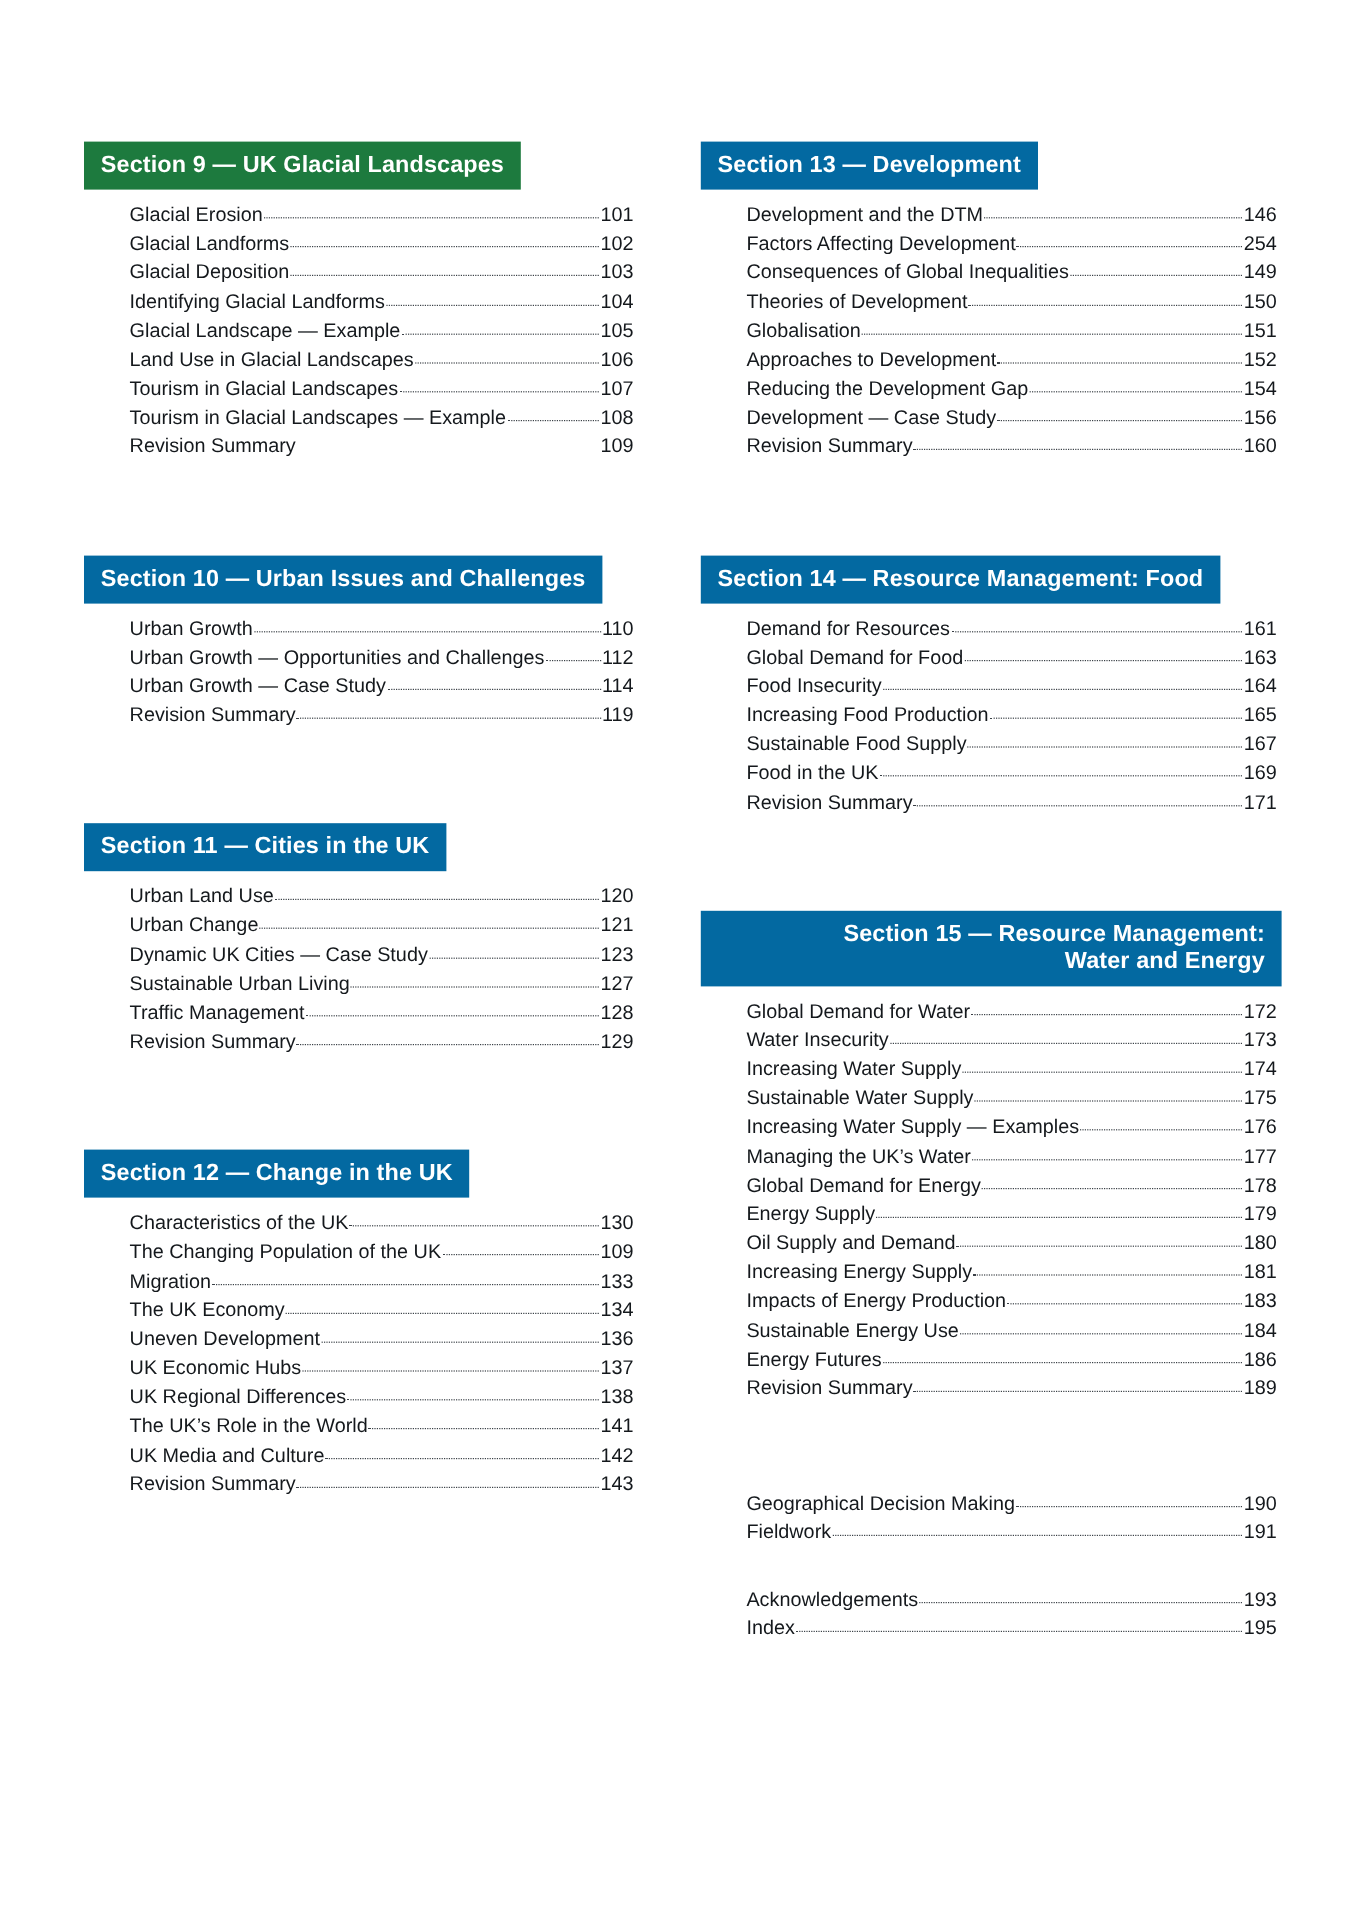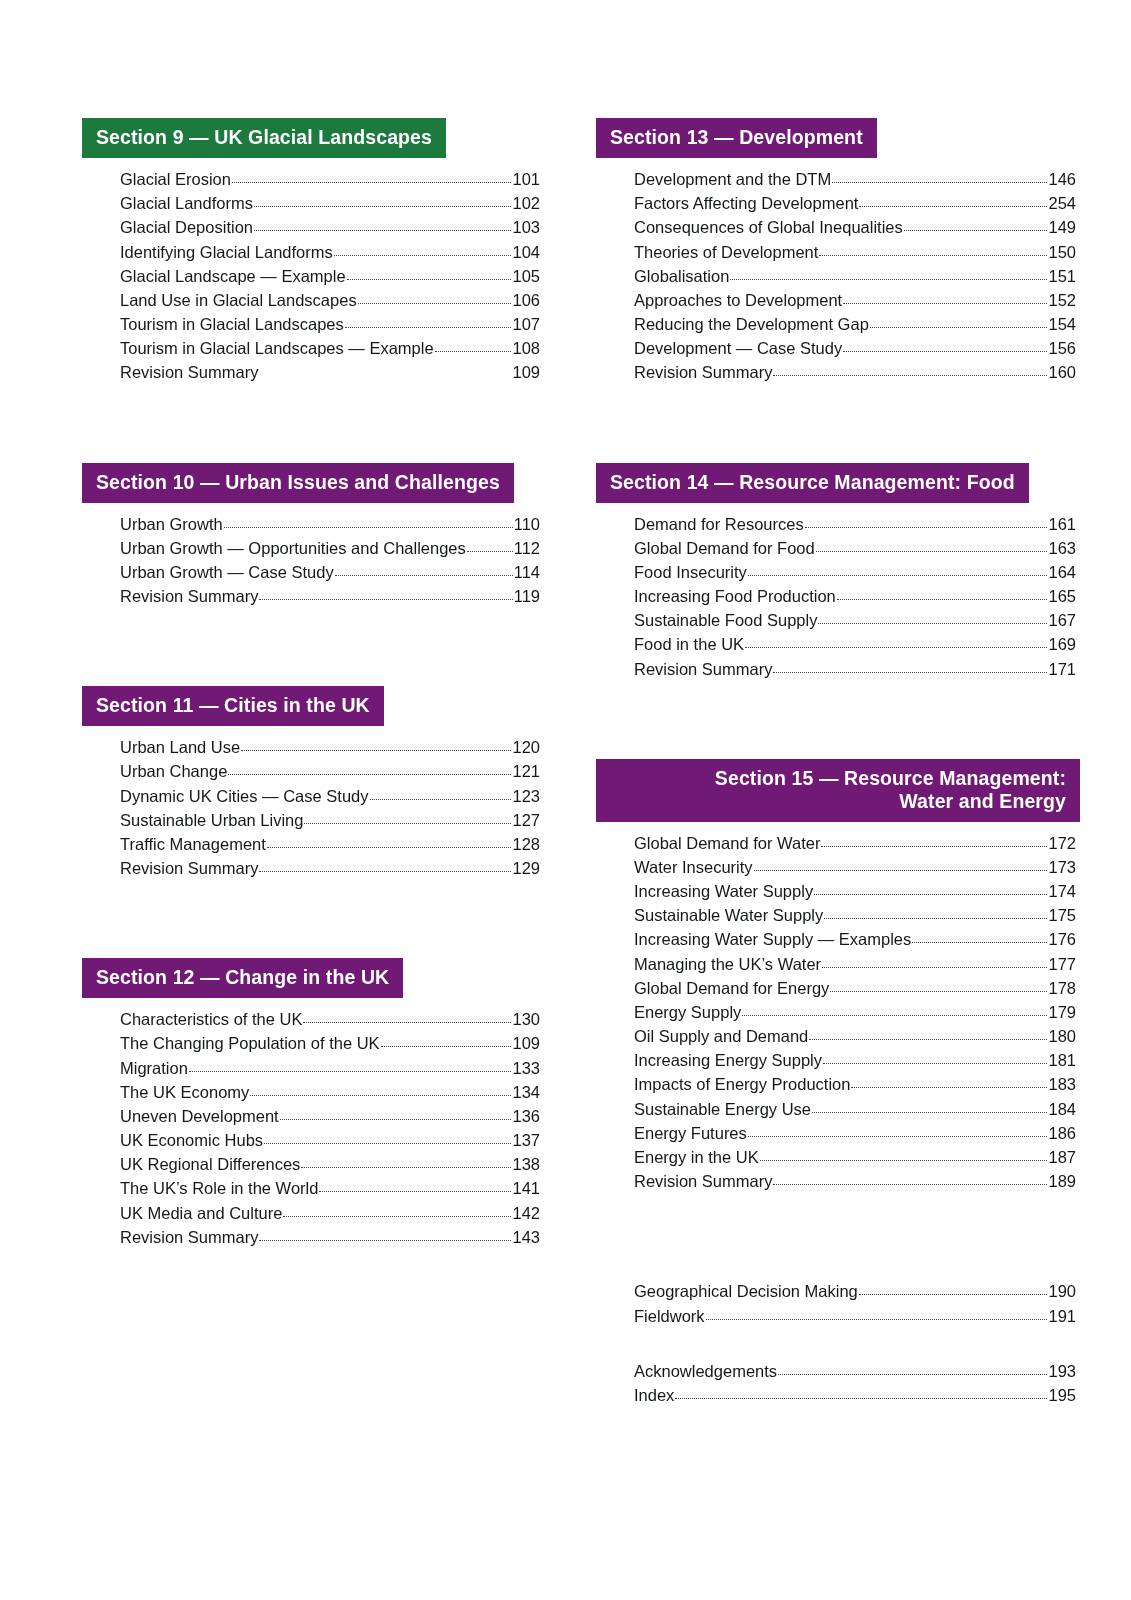--- a/index.html
+++ b/index.html
@@ -14,21 +14,21 @@
     font-family: "Liberation Sans", sans-serif;
     color: #1a1a1a;
     overflow: hidden;
   }
   .page {
     position: absolute;
     left: 0; top: 0;
     width: 1131px;
     height: 1600px;
     box-sizing: border-box;
-    padding: 118px 60px 40px 60px;
+    padding: 118px 60px 40px 48px;
   }
   .columns {
     display: flex;
     gap: 52px;
     align-items: flex-start;
   }
   .col {
     width: 484px;
     flex: 0 0 484px;
   }
@@ -38,21 +38,21 @@
     color: #ffffff;
     font-weight: bold;
     font-size: 19.5px;
     letter-spacing: 0.1px;
     padding: 8px 14px 9px 14px;
     box-sizing: border-box;
     display: block;
     line-height: 1.18;
   }
   .sec-header.green { background: #1d7a3e; }
-  .sec-header.blue  { background: #701a75; }
+  .sec-header.blue  { background: #0369a1; }
   .sec-header.center { text-align: right; }
 
   .sec-block { margin-bottom: 0; }
 
   
   .indent-22 { margin-left: 22px; }
   .indent-0  { margin-left: 0; }
 
   .inline-head { display: inline-block; }
 
@@ -85,21 +85,21 @@
   .entry .page-no {
     flex: 0 0 auto;
     text-align: right;
     font-variant-numeric: lining-nums;
   }
 
   .gap-small { height: 22px; }
   .gap-large { height: 62px; }
   .gap-xl    { height: 78px; }
 
-  .tail-group { margin-top: 24px; }
+  .tail-group { margin-top: 10px; }
 </style>
 </head>
 <body>
 
 <div class="page">
   <div class="columns">
 
     <div class="col">
 
       <div class="sec-block indent-22">
@@ -440,25 +440,20 @@
           </li>
           <li class="entry">
             <span class="title">Sustainable Energy Use</span>
             <span class="dots"></span>
             <span class="page-no">184</span>
           </li>
           <li class="entry">
             <span class="title">Energy Futures</span>
             <span class="dots"></span>
             <span class="page-no">186</span>
-          </li>
-          <li class="entry">
-            <span class="title">Energy in the UK</span>
-            <span class="dots"></span>
-            <span class="page-no">187</span>
           </li>
           <li class="entry">
             <span class="title">Revision Summary</span>
             <span class="dots"></span>
             <span class="page-no">189</span>
           </li>
         </ul>
       </div>
 
       <div class="gap-large"></div>

